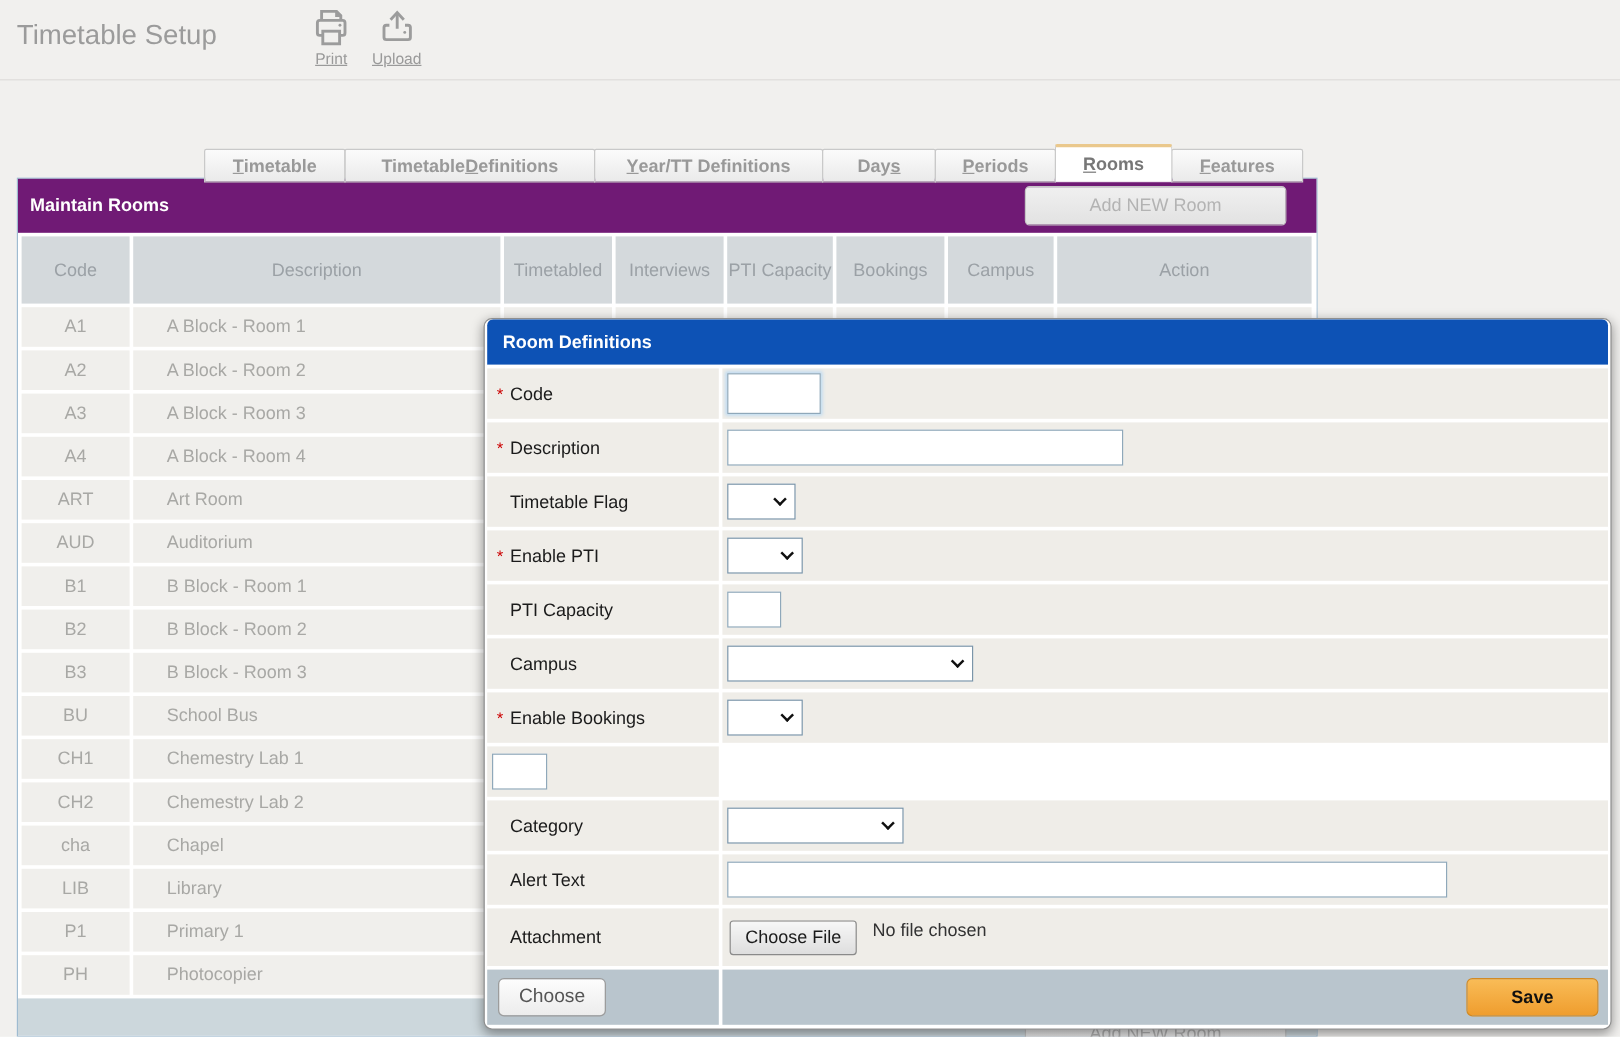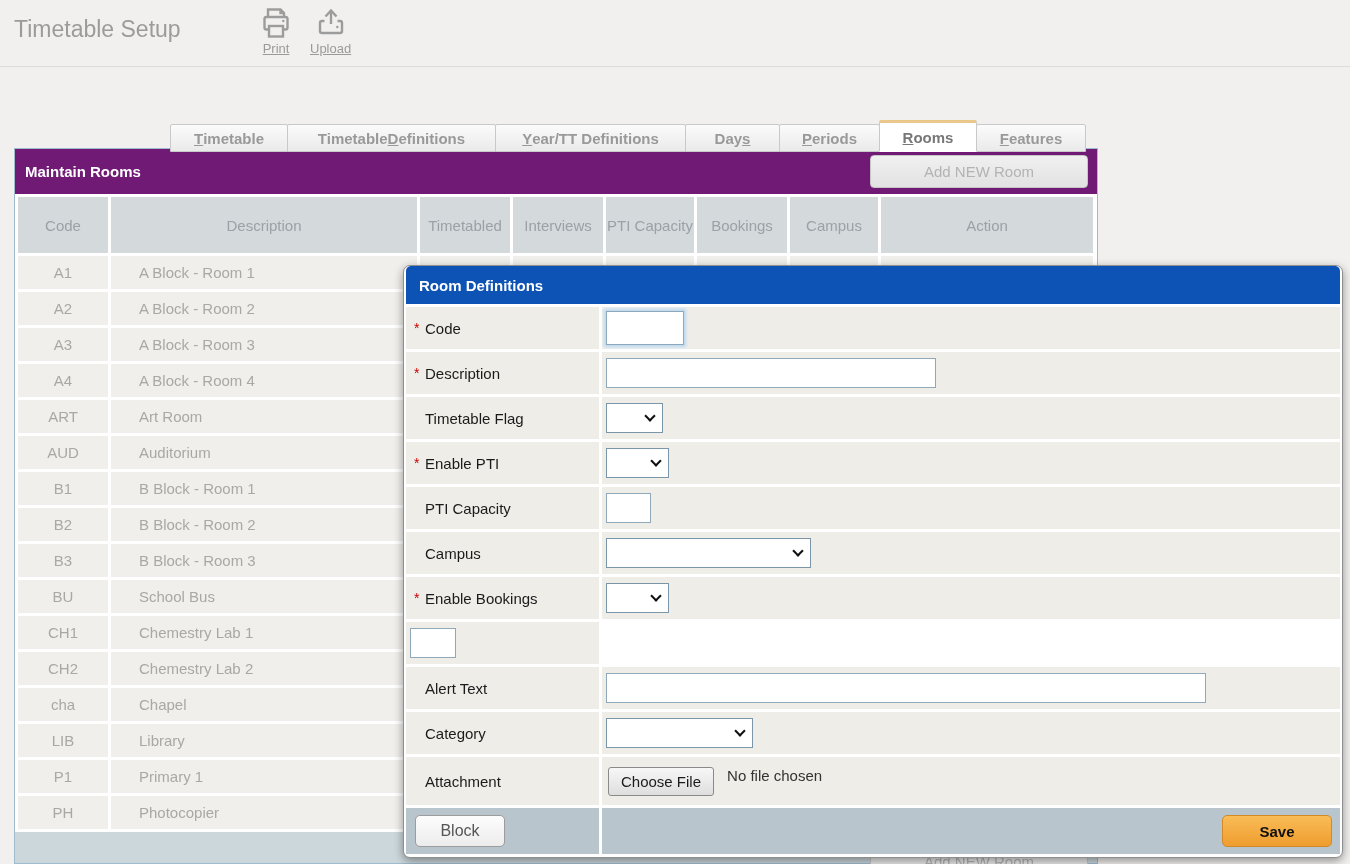--- a/index.html
+++ b/index.html
@@ -40,21 +40,21 @@
   .tab u { text-decoration:underline; }
 
   
   .rooms-panel {
     position:absolute; left:14px; top:148px; width:1084px; height:716px;
     background:#fff; border:1px solid #9fbbd0; display:flex; flex-direction:column;
   }
   .panel-bar { flex:0 0 45px; background:#701a75; position:relative; display:flex; align-items:center; padding-left:10px; }
   .panel-title { color:#fff; font-weight:bold; font-size:15px; }
   .add-btn {
-    position:absolute; right:9px; top:6px; width:218px; height:33px;
+    position:absolute; right:25px; top:6px; width:218px; height:33px;
     background:linear-gradient(#f0f0f0,#e2e2e2); border:1px solid #c6c6c6; border-radius:4px;
     color:#b3b3b3; font-size:15px; cursor:pointer;
   }
   .rooms-grid {
     display:grid; grid-template-columns:90px 306px 90px 90px 88px 90px 88px 212px;
     gap:3px; background:#fff; padding:3px;
   }
   .hcell {
     background:#d4d9dc; color:#9ba1a6; font-size:15px; height:56px;
     display:flex; align-items:center; justify-content:center; text-align:center; line-height:1.8;
@@ -409,49 +409,49 @@
         </div>
       </div>
       <div class="frow">
         <div class="fld">
           <input class="ctl ctl-room-capacity" style="">
         </div>
       </div>
       <div class="frow">
         <div class="lab">
           <span class="req hidden">*</span>
+          <span>Category</span>
+        </div>
+        <div class="fld">
+          <div class="select ctl-category"><span class="val"></span><span class="chev"></span></div>
+        </div>
+      </div>
+      <div class="frow">
+        <div class="lab">
+          <span class="req hidden">*</span>
           <span>Alert Text</span>
         </div>
         <div class="fld">
           <input class="ctl ctl-alert-text" style="">
-        </div>
-      </div>
-      <div class="frow">
-        <div class="lab">
-          <span class="req hidden">*</span>
-          <span>Category</span>
-        </div>
-        <div class="fld">
-          <div class="select ctl-category"><span class="val"></span><span class="chev"></span></div>
         </div>
       </div>
       <div class="frow tall">
         <div class="lab">
           <span class="req hidden">*</span>
           <span>Attachment</span>
         </div>
         <div class="fld">
           <div class="file-wrap">
             <button class="file-btn">Choose File</button>
             <span class="file-status">No file chosen</span>
           </div>
         </div>
       </div>
     </div>
   <div class="modal-footer">
     <div class="mf-left">
-      <button class="cancel-btn">Block</button>
+      <button class="cancel-btn">Choose</button>
     </div>
     <div class="mf-right">
       <button class="save-btn">Save</button>
     </div>
   </div>
 </div>
 
 </body></html>

